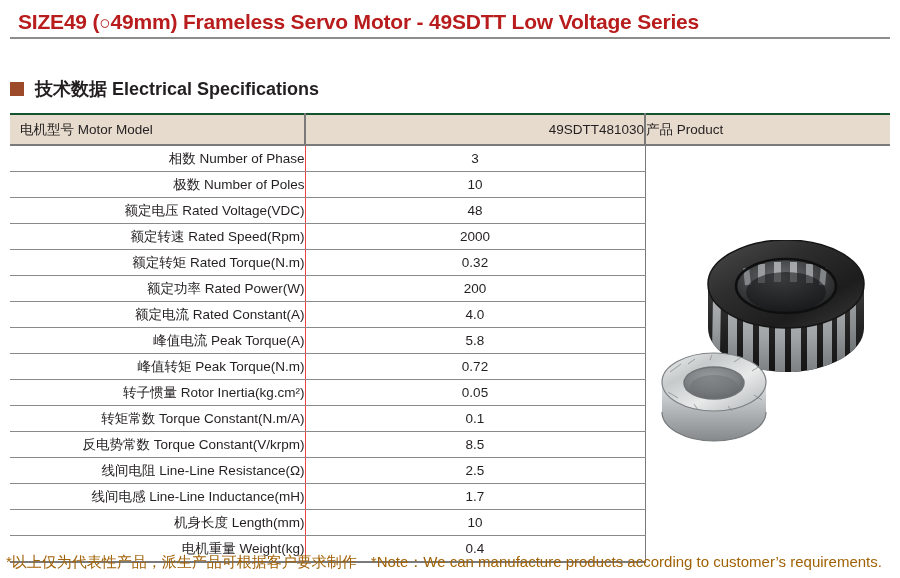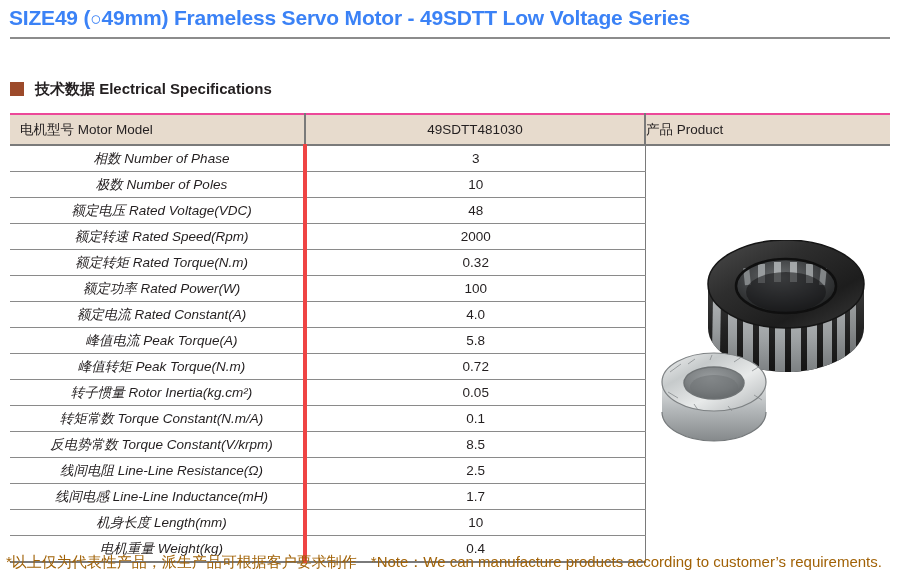--- a/index.html
+++ b/index.html
@@ -15,30 +15,30 @@
   #page {
     position: relative;
     width: 900px;
     height: 578px;
     background: #ffffff;
   }
 
   
   .page-title {
     position: absolute;
-    left: 9px;
+    left: 18px;
     top: 4px;
     width: 880px;
     height: 28px;
     font-size: 21px;
     font-weight: bold;
-    color: #3b82f6;
+    color: #b91c1c;
     letter-spacing: -0.2px;
     white-space: nowrap;
-    line-height: 28px;
+    line-height: 36px;
   }
   .page-title .dia {
     font-weight: normal;
     font-size: 19px;
   }
 
   .title-rule {
     position: absolute;
     left: 10px;
     top: 37px;
@@ -59,21 +59,21 @@
     white-space: nowrap;
   }
   .section-bullet {
     width: 14px;
     height: 14px;
     background: #9c4a2a;
     display: inline-block;
     flex: 0 0 auto;
   }
   .section-title {
-    font-size: 15px;
+    font-size: 18px;
     font-weight: bold;
     color: #231f20;
     line-height: 20px;
   }
 
   
   .spec-table {
     position: absolute;
     left: 10px;
     top: 113px;
@@ -91,47 +91,46 @@
     font-weight: normal;
     padding: 0;
     height: 25px;
     line-height: 25px;
     vertical-align: middle;
   }
 
   
   .spec-table thead th {
     background: #e7dbcd;
-    border-top: 2px solid #ec4899;
+    border-top: 2px solid #14532d;
     border-bottom: 2px solid #7a7a7a;
     height: 29px;
     line-height: 29px;
   }
   .spec-table thead th.h-label {
     text-align: left;
     padding-left: 10px;
     border-right: 2px solid #7a7a7a;
   }
   .spec-table thead th.h-value {
-    text-align: center;
+    text-align: right;
     border-right: 2px solid #7a7a7a;
     margin-left: 10px;
   }
   .spec-table thead th.h-prod {
     text-align: left;
     border-right: none;
   }
 
   
   .spec-table tbody td.t-label {
-    text-align: center;
+    text-align: right;
     padding-left: 10px;
     border-bottom: 1px solid #8a8a8a;
-    border-right: 4px solid #ef4444;
-    font-style: italic;
+    border-right: 1px solid #ef4444;
   }
   .spec-table tbody td.t-value {
     text-align: center;
     border-bottom: 1px solid #8a8a8a;
     border-right: 1px solid #7a7a7a;
   }
   .spec-table tbody td.t-prod {
     border: none;
     background: transparent;
   }
@@ -206,21 +205,21 @@
         <tr>
           <td class="t-label">额定转速 Rated Speed(Rpm)</td>
           <td class="t-value">2000</td>
         </tr>
         <tr>
           <td class="t-label">额定转矩 Rated Torque(N.m)</td>
           <td class="t-value">0.32</td>
         </tr>
         <tr>
           <td class="t-label">额定功率 Rated Power(W)</td>
-          <td class="t-value">100</td>
+          <td class="t-value">200</td>
         </tr>
         <tr>
           <td class="t-label">额定电流 Rated Constant(A)</td>
           <td class="t-value">4.0</td>
         </tr>
         <tr>
           <td class="t-label">峰值电流 Peak Torque(A)</td>
           <td class="t-value">5.8</td>
         </tr>
         <tr>

